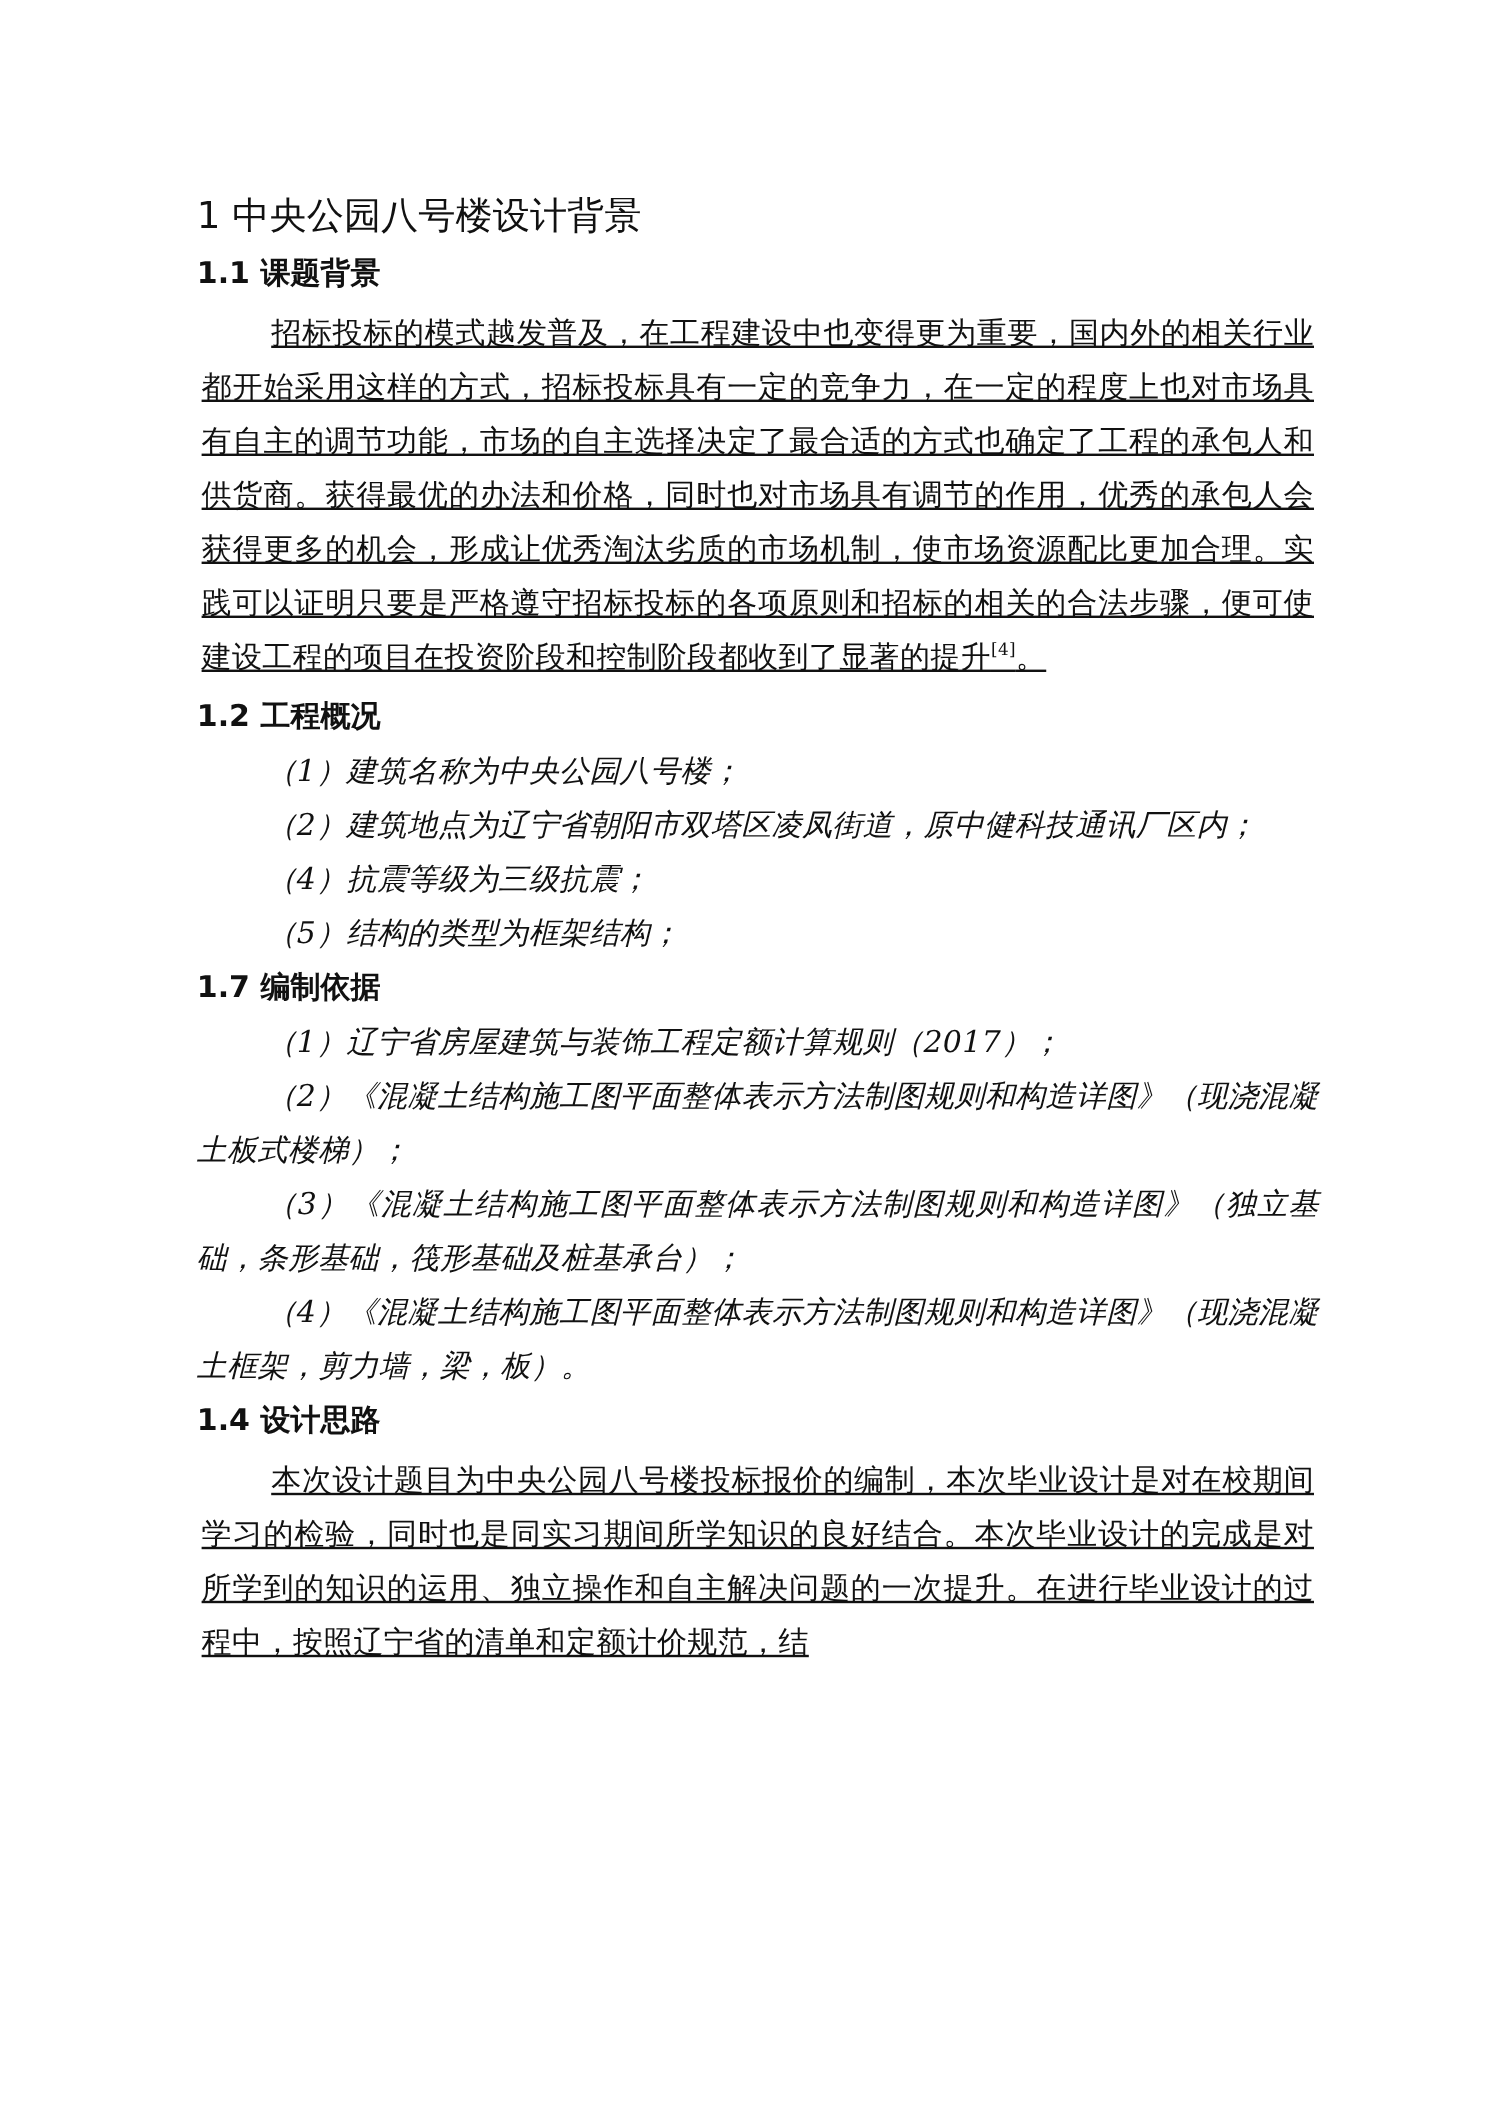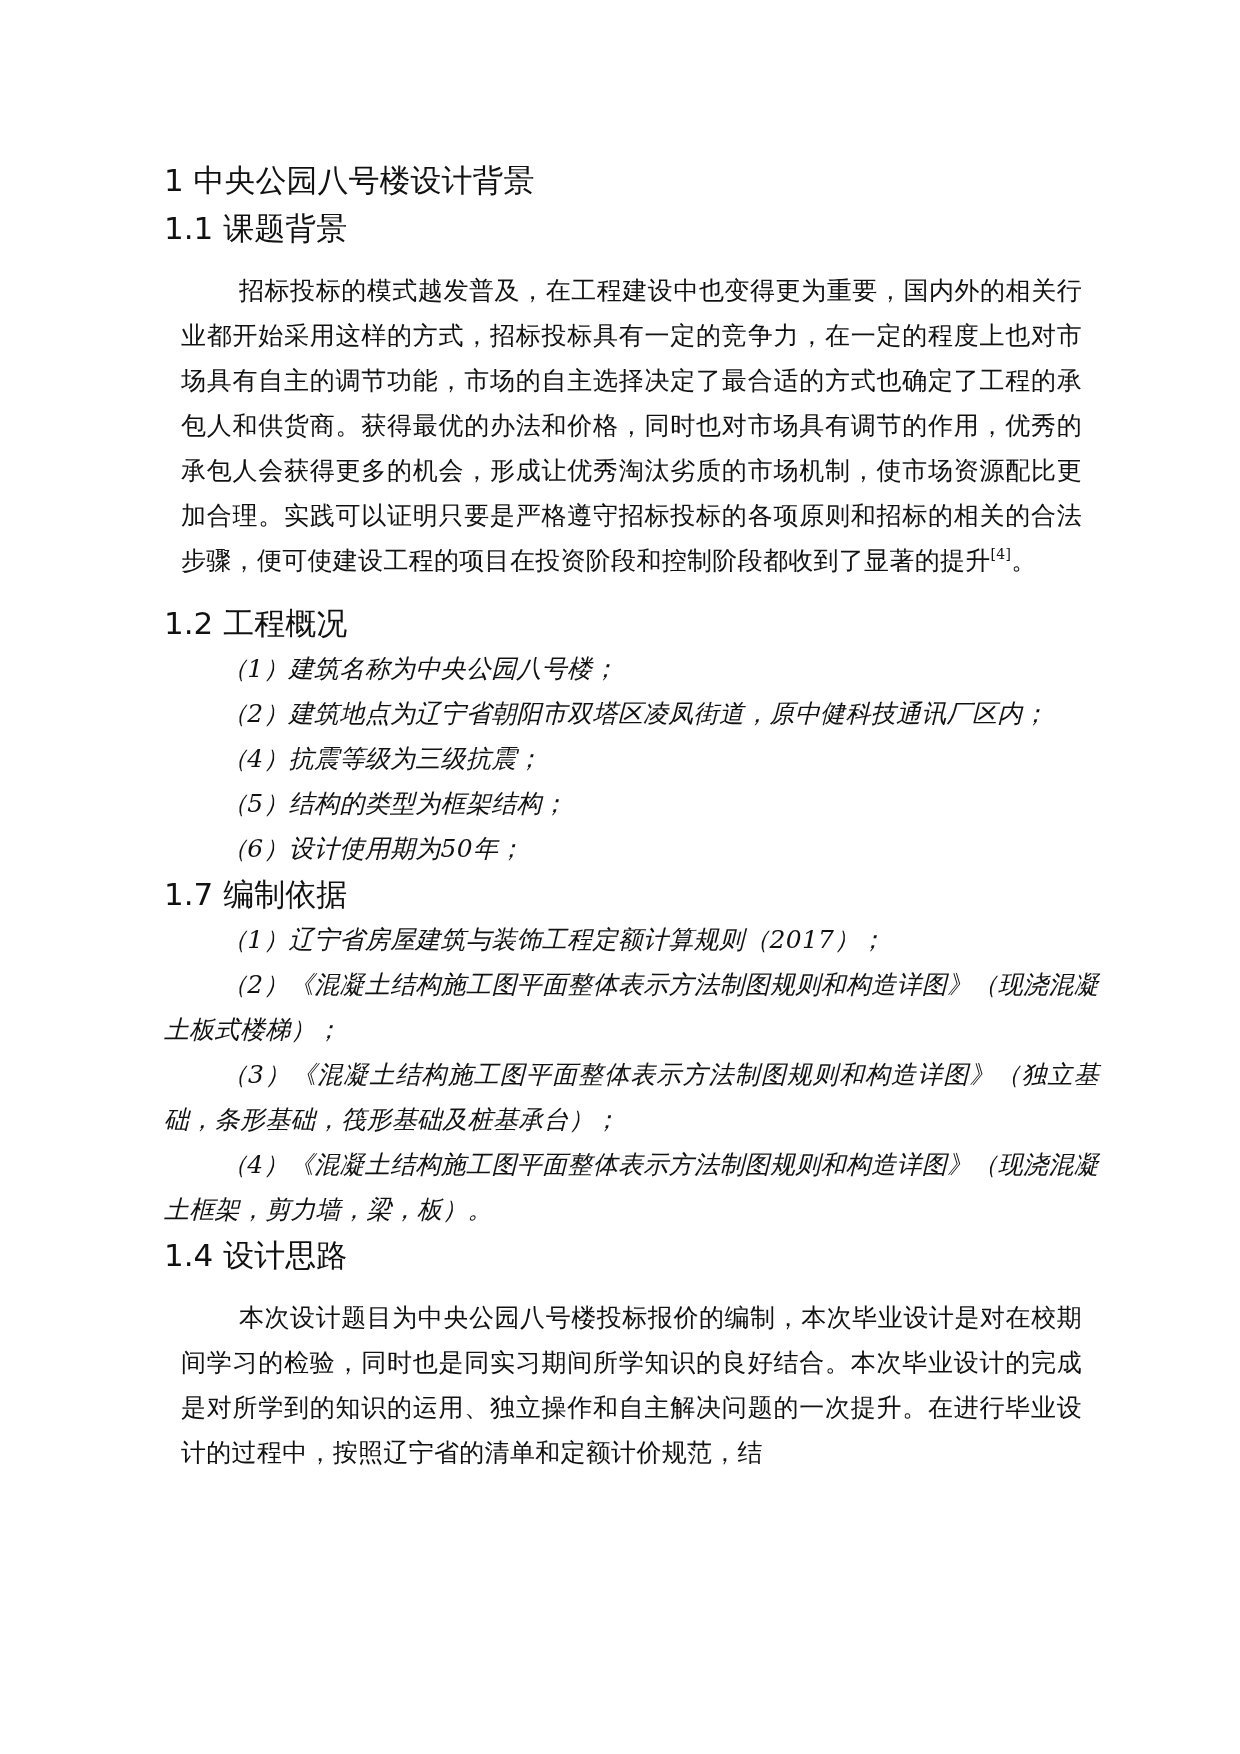--- a/index.html
+++ b/index.html
@@ -1,40 +1,39 @@
 <!DOCTYPE html>
 <html><head>
   <meta charset="utf-8">
   <style>
     html, body { margin: 0; padding: 0; background: #ffffff; }
     body { width: 1240px; height: 1754px; position: relative; overflow: hidden;
       font-family: "DejaVu Serif", "Liberation Serif", serif; color: #111; }
     .page { position: absolute; left: 164px; top: 155px; width: 935px; }
     .h1 { font-family: "DejaVu Sans", "Liberation Sans", sans-serif; font-size: 31px; line-height: 50px; height: 50px; margin: 0; font-weight: normal; white-space: nowrap; }
-    .h2 { font-family: "DejaVu Sans", "Liberation Sans", sans-serif; font-size: 31px; line-height: 46px; height: 46px; margin: 0; font-weight: normal; white-space: nowrap; }
-    .p { font-size: 25px; line-height: 45px; margin: 17px; text-align: justify; text-align-last: left; letter-spacing: 0.3px; }
+    .h2 { font-family: "DejaVu Sans", "Liberation Sans", sans-serif; font-size: 25px; line-height: 46px; height: 46px; margin: 0; font-weight: bold; white-space: nowrap; }
+    .p { font-size: 25px; line-height: 45px; margin: 4px; text-align: justify; text-align-last: left; letter-spacing: 0.3px; text-decoration: underline; }
     .indent { text-indent: 58px; }
     .item { font-size: 25px; line-height: 45px; margin: 0; text-indent: 58px; text-align: justify; text-align-last: left; letter-spacing: 0.3px; font-style: italic; }
     sup { font-size: 14px; line-height: 0; vertical-align: 10px; }
   </style>
 </head>
 <body>
 
 <div class="page">
   <h1 class="h1">1 中央公园八号楼设计背景</h1>
 
   <h2 class="h2">1.1 课题背景</h2>
   <p class="p indent"><span>招标投标的模式越发普及，在工程建设中也变得更为重要，国内外的相关行业都开始采用这样的方式，招标投标具有一定的竞争力，在一定的程度上也对市场具有自主的调节功能，市场的自主选择决定了最合适的方式也确定了工程的承包人和供货商。获得最优的办法和价格，同时也对市场具有调节的作用，优秀的承包人会获得更多的机会，形成让优秀淘汰劣质的市场机制，使市场资源配比更加合理。实践可以证明只要是严格遵守招标投标的各项原则和招标的相关的合法步骤，便可使建设工程的项目在投资阶段和控制阶段都收到了显著的提升</span><sup>[4]</sup><span>。</span></p>
 
   <h2 class="h2">1.2 工程概况</h2>
   <p class="item">（1）建筑名称为中央公园八号楼；</p>
   <p class="item">（2）建筑地点为辽宁省朝阳市双塔区凌凤街道，原中健科技通讯厂区内；</p>
   <p class="item">（4）抗震等级为三级抗震；</p>
   <p class="item">（5）结构的类型为框架结构；</p>
-  <p class="item">（6）设计使用期为50年；</p>
 
   <h2 class="h2">1.7 编制依据</h2>
   <p class="item">（1）辽宁省房屋建筑与装饰工程定额计算规则（2017）；</p>
   <p class="item">（2）《混凝土结构施工图平面整体表示方法制图规则和构造详图》（现浇混凝土板式楼梯）；</p>
   <p class="item">（3）《混凝土结构施工图平面整体表示方法制图规则和构造详图》（独立基础，条形基础，筏形基础及桩基承台）；</p>
   <p class="item">（4）《混凝土结构施工图平面整体表示方法制图规则和构造详图》（现浇混凝土框架，剪力墙，梁，板）。</p>
 
   <h2 class="h2">1.4 设计思路</h2>
   <p class="p indent">本次设计题目为中央公园八号楼投标报价的编制，本次毕业设计是对在校期间学习的检验，同时也是同实习期间所学知识的良好结合。本次毕业设计的完成是对所学到的知识的运用、独立操作和自主解决问题的一次提升。在进行毕业设计的过程中，按照辽宁省的清单和定额计价规范，结</p>
 </div>

